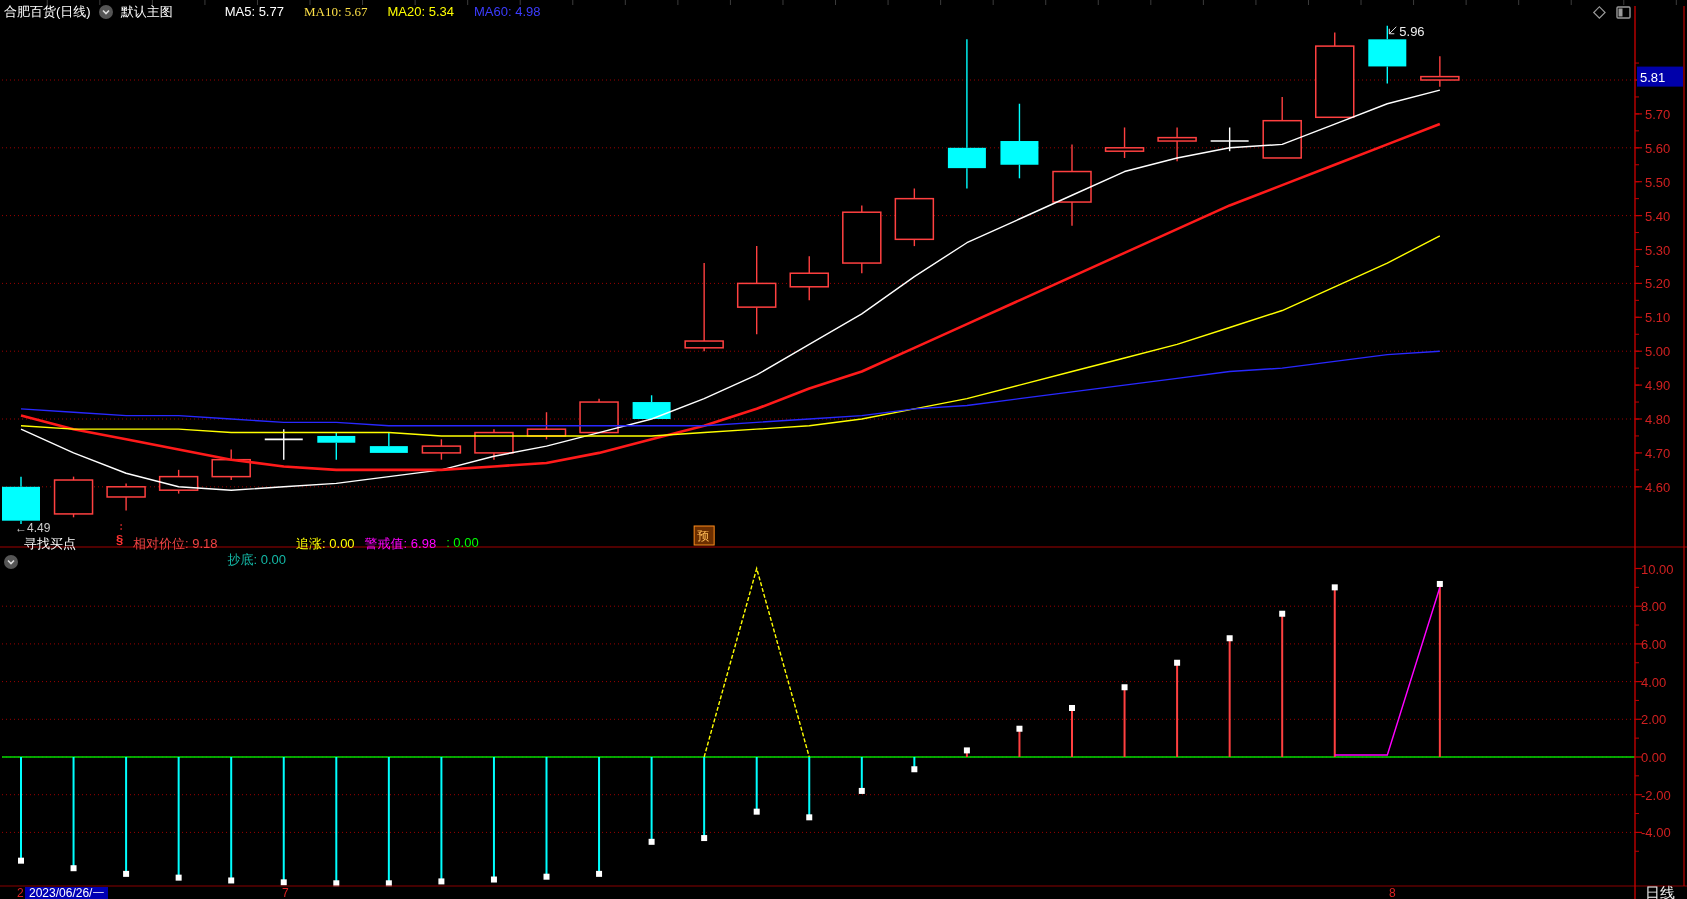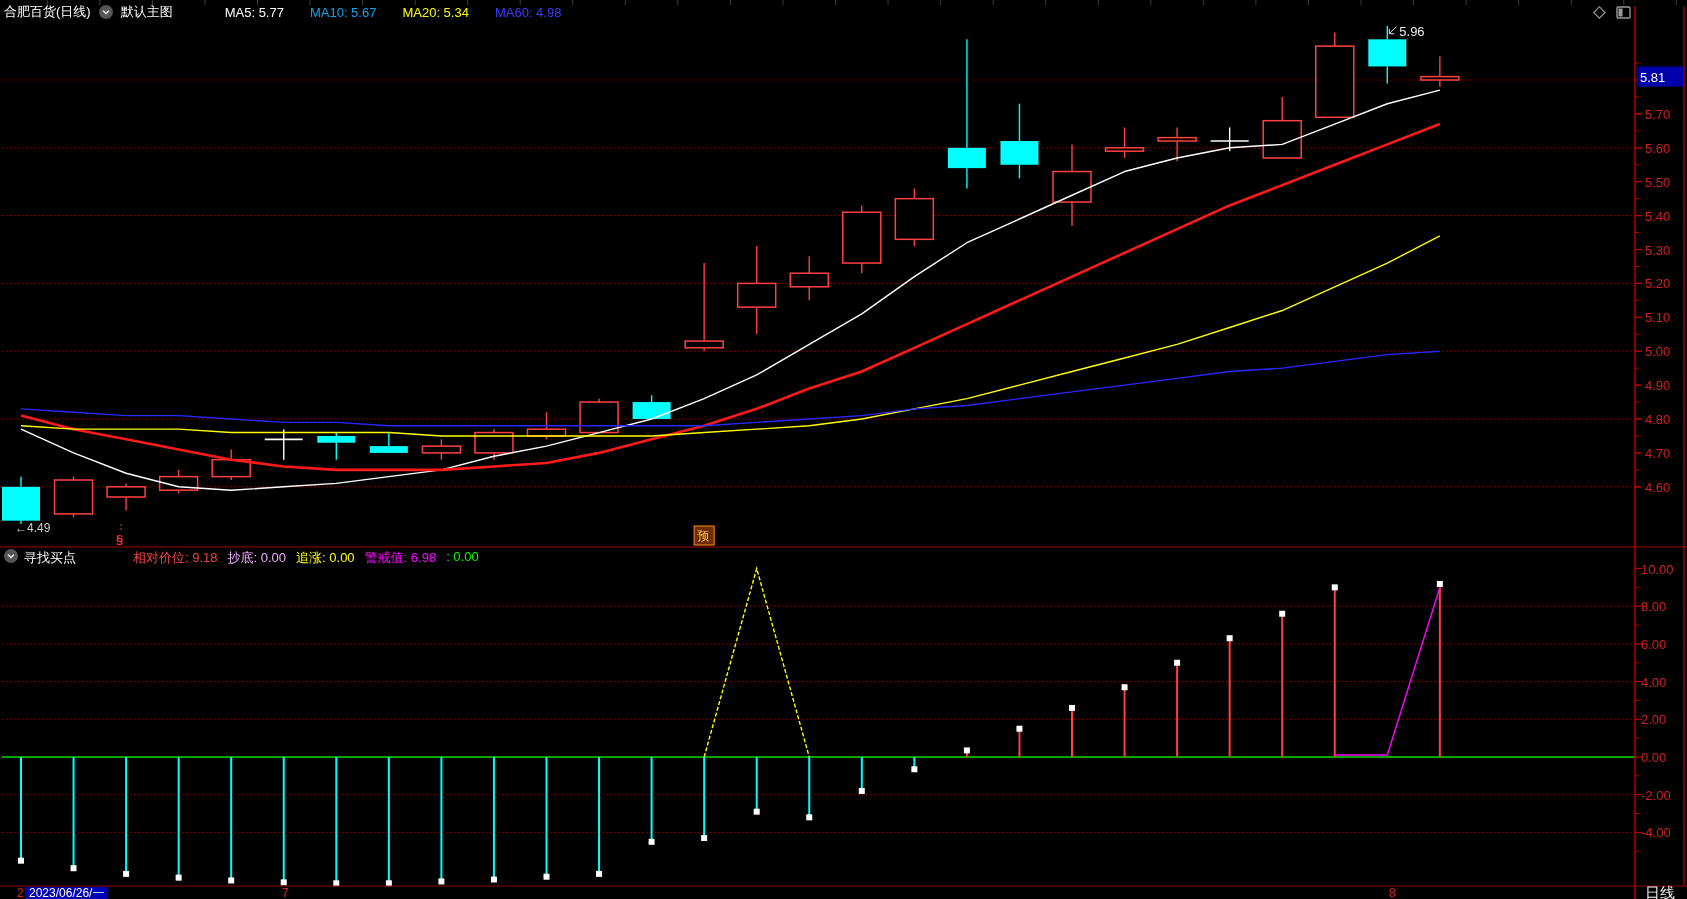--- a/index.html
+++ b/index.html
@@ -2,21 +2,21 @@
 <html><head>
 <meta charset="utf-8">
 <style>
   html,body{margin:0;padding:0;background:#000;width:1687px;height:899px;overflow:hidden;
     font-family:"Liberation Sans","DejaVu Sans",sans-serif;}
   #app{position:relative;width:1687px;height:899px;background:#000;}
   #chart-svg{position:absolute;left:0;top:0;}
   .hdr{position:absolute;left:0;top:0;width:1687px;height:24px;display:flex;align-items:center;
     gap:8px;padding-left:4px;font-size:13px;white-space:nowrap;}
   .hdr .t{color:#fff;}
-  .ind-hdr{position:absolute;left:0;top:549px;width:1630px;height:20px;display:flex;align-items:flex-start;
+  .ind-hdr{position:absolute;left:0;top:549px;width:1630px;height:20px;display:flex;align-items:flex-end;
     gap:6px;padding-left:4px;font-size:13px;white-space:nowrap;}
   .circ-ico{width:14px;height:14px;border-radius:50%;background:#555;display:inline-flex;
     align-items:center;justify-content:center;flex:0 0 auto;}
   .circ-ico svg{display:block;}
   .win-icos{position:absolute;top:5px;left:1592px;display:flex;gap:9px;align-items:center;}
   .footer{position:absolute;left:0;top:887px;width:1687px;height:12px;font-size:12px;color:#fff;}
   .datebox{position:absolute;left:25px;top:887px;background:#0000b4;color:#fff;
     padding:0 4px;height:20px;line-height:12px;font-size:12px;}
   .clip2{position:absolute;left:17px;top:887px;color:#d22;font-size:12px;line-height:12px;}
   .mark7{position:absolute;left:282px;top:887px;color:#d22;font-size:12px;line-height:12px;}
@@ -311,23 +311,23 @@
     </svg>
 
   <div class="hdr">
     <span class="t">合肥百货(日线)</span>
     <span class="circ-ico">
       <svg width="10" height="10">
           <polyline points="2,3.5 5,6.5 8,3.5" fill="none" stroke="#ddd" stroke-width="1.6"></polyline>
         </svg>
     </span>
     <span class="t">默认主图</span>
-    <span id="ma-labels" style="display:flex;gap:26px;padding-left:44px;">
+    <span id="ma-labels" style="display:flex;gap:20px;padding-left:44px;">
         <span style="color: rgb(255, 255, 255);">MA5: 5.77</span>
-        <span style="color: #0ea5e9;">MA10: 5.67</span>
+        <span style="color: #fde047; font-family: Liberation Serif, serif;">MA10: 5.67</span>
         <span style="color: rgb(255, 255, 0);">MA20: 5.34</span>
         <span style="color: rgb(60, 60, 255);">MA60: 4.98</span>
       </span>
   </div>
 
   <div class="win-icos">
     <svg width="15" height="15">
       <rect x="3.4" y="3.4" width="8" height="8" fill="none" stroke="#999" stroke-width="1.2" transform="rotate(45 7.4 7.4)"></rect>
     </svg>
     <svg width="16" height="14">
@@ -338,21 +338,21 @@
 
   <div class="ind-hdr">
     <span class="circ-ico">
       <svg width="10" height="10">
           <polyline points="2,3.5 5,6.5 8,3.5" fill="none" stroke="#ddd" stroke-width="1.6"></polyline>
         </svg>
     </span>
     <span id="ind-parts" style="display:flex;gap:10px;">
         <span style="color: rgb(255, 255, 255);">寻找买点</span>
         <span style="color: #ef4444; margin-left: 47px;">相对价位: 9.18</span>
-        <span style="color: #f0abfc;">抄底: 0.00</span>
+        <span style="color: #14b8a6; margin-top: 16px;">抄底: 0.00</span>
         <span style="color: rgb(255, 255, 0);">追涨: 0.00</span>
         <span style="color: rgb(255, 0, 255);">警戒值: 6.98</span>
         <span style="color: rgb(0, 255, 0);">: 0.00</span>
       </span>
   </div>
 
   <div class="footer"></div>
   <span class="clip2">2</span>
   <div class="datebox">2023/06/26/一</div>
   <span class="mark7">7</span>

